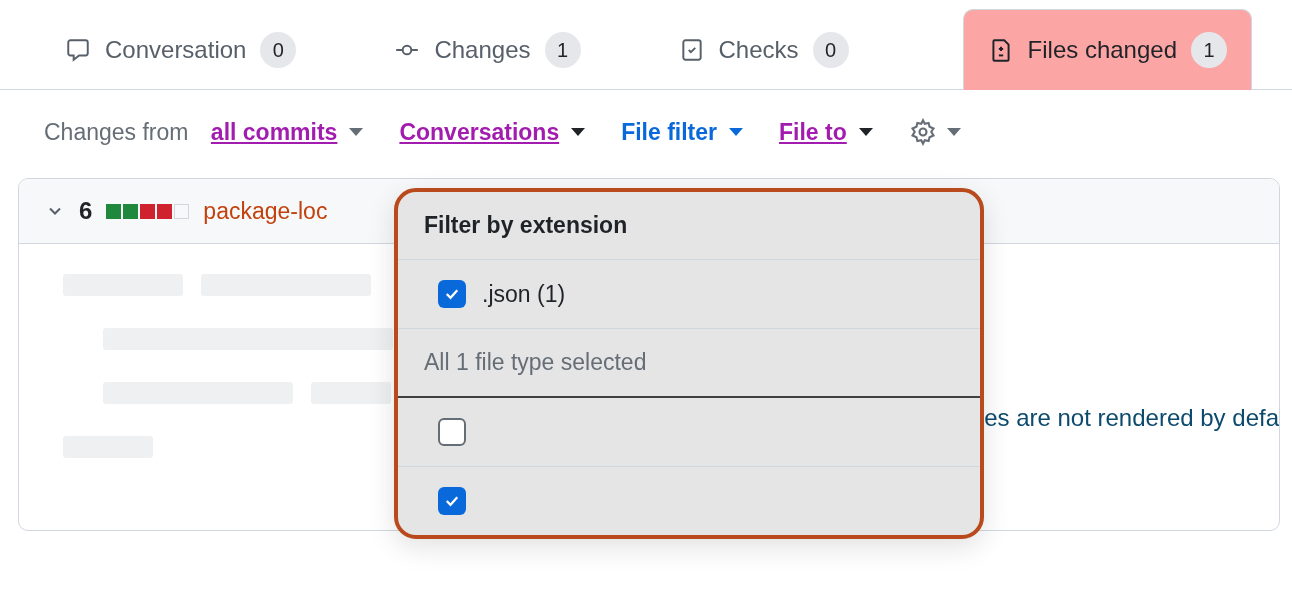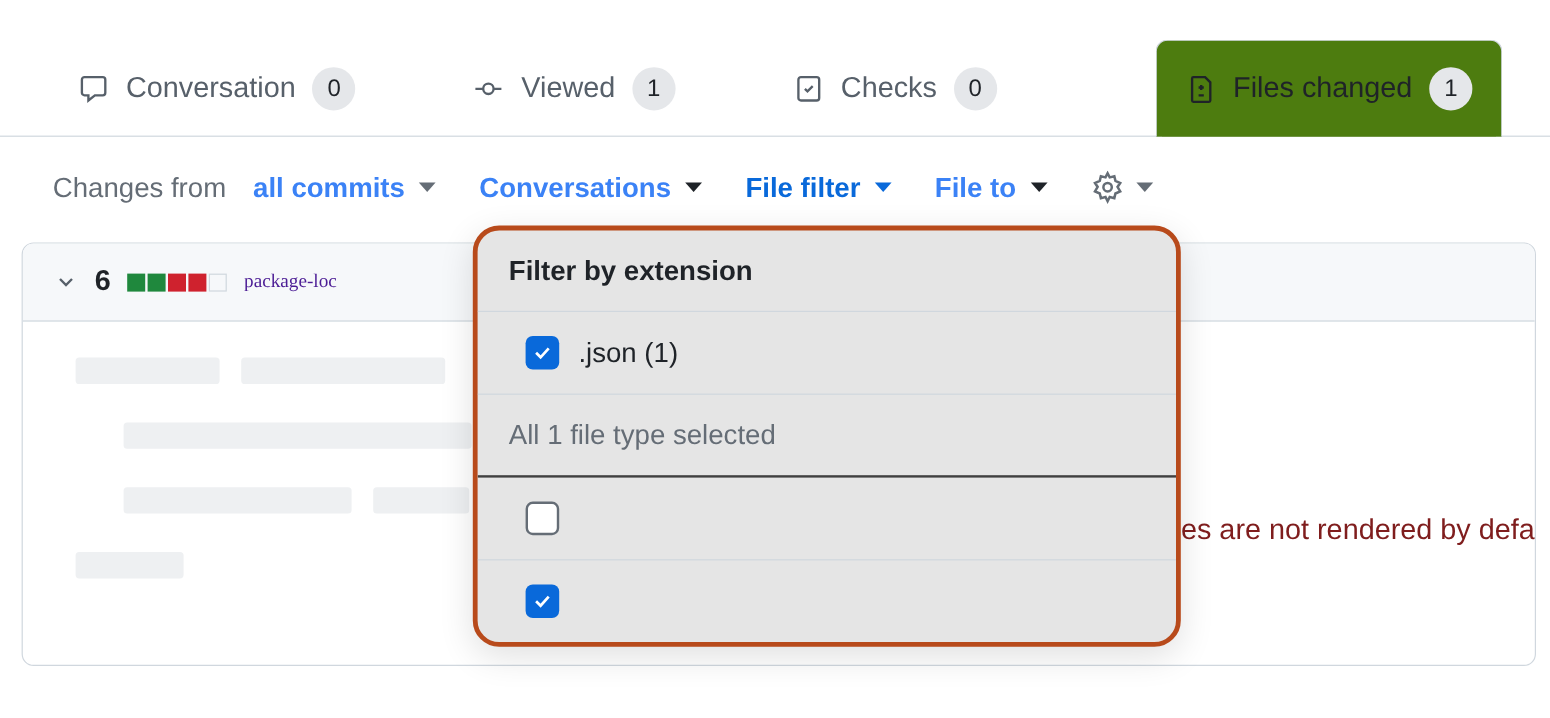--- a/index.html
+++ b/index.html
@@ -11,41 +11,41 @@
       width: 1292px;
       height: 598px;
       overflow: hidden;
     }
 
     
     .tabs {
       display: flex;
       border-bottom: 1px solid #d0d7de;
       padding: 0 40px;
-      height: 114px;
+      height: 90px;
       align-items: flex-end;
     }
     .tab {
       display: flex;
       align-items: center;
       gap: 14px;
       padding: 22px 24px;
       color: #57606a;
       cursor: pointer;
       border: 1px solid transparent;
       border-bottom: none;
       border-top-left-radius: 10px;
       border-top-right-radius: 10px;
       position: relative;
       bottom: -1px;
     }
     .tab.active {
       color: #1f2328;
       border-color: #d0d7de;
-      background: #4d7c0f;
+      background: #fca5a5;
     }
     .tab svg { width: 26px; height: 26px; fill: none; stroke: currentColor; stroke-width: 1.8; }
     .tab-label { font-size: 24px; }
     .tab.active .tab-label { font-weight: 400; }
     .tab-count {
       display: inline-flex;
       align-items: center;
       justify-content: center;
       min-width: 36px;
       height: 36px;
@@ -61,21 +61,21 @@
     .toolbar {
       display: flex;
       align-items: center;
       gap: 36px;
       padding: 28px 44px 14px 44px;
       color: #656d76;
       font-size: 23px;
     }
     .toolbar-item { display: inline-flex; align-items: center; gap: 8px; cursor: pointer; }
     .toolbar-item.blue { color: #0969da; font-weight: 600; }
-    .bold-part { color: #3b82f6; font-weight: 600; }
+    .bold-part { color: #a21caf; font-weight: 600; text-decoration: underline; }
     .caret { width: 0; height: 0; border-left: 7px solid transparent; border-right: 7px solid transparent; border-top: 8px solid currentColor; display: inline-block; margin-left: 4px; }
     .gear-wrap { display: inline-flex; align-items: center; gap: 6px; color: #656d76; cursor: pointer; }
     .gear-wrap svg { width: 28px; height: 28px; fill: none; stroke: #656d76; stroke-width: 1.8; }
 
     
     .filebox {
       margin: 18px 12px 0 18px;
       border: 1px solid #d0d7de;
       border-radius: 10px;
       overflow: hidden;
@@ -88,32 +88,32 @@
       gap: 14px;
       padding: 18px 22px 18px 26px;
       font-size: 24px;
     }
     .chev { width: 20px; height: 20px; stroke: #57606a; stroke-width: 2.4; fill: none; cursor: pointer; }
     .diff-squares { display: inline-flex; gap: 2px; }
     .sq { width: 15px; height: 15px; }
     .sq.g { background: #1f883d; }
     .sq.r { background: #cf222e; }
     .sq.n { background: transparent; border: 1px solid #d0d7de; }
-    .filename { font-family: Liberation Serif, serif; font-size: 16px; color: #4c1d95; }
+    .filename { font-family: Liberation Sans, sans-serif; font-size: 23px; color: #c2410c; }
     .filebox-body {
       padding: 30px 30px 40px 44px;
       position: relative;
     }
     .skel { background: #eef0f2; border-radius: 3px; height: 22px; display: inline-block; }
     .skel-row { margin-bottom: 26px; }
     .not-rendered {
       position: absolute;
       right: 0;
       top: 160px;
-      color: #7f1d1d;
+      color: #0c4a6e;
       font-size: 24px;
       white-space: nowrap;
     }
 
     
     .dropdown {
       position: absolute;
       left: 394px;
       top: 188px;
       width: 590px;
@@ -157,21 +157,21 @@
     <span class="tab-label">Conversation</span>
     <span class="tab-count">0</span>
   </div>
   <div style="width:48px"></div>
   <div class="tab">
     <svg viewBox="0 0 24 24">
         <circle cx="12" cy="12" r="4"></circle>
         <line x1="2" y1="12" x2="8" y2="12"></line>
         <line x1="16" y1="12" x2="22" y2="12"></line>
       </svg>
-    <span class="tab-label">Viewed</span>
+    <span class="tab-label">Changes</span>
     <span class="tab-count">1</span>
   </div>
   <div style="width:48px"></div>
   <div class="tab">
     <svg viewBox="0 0 24 24">
         <rect x="4" y="3" width="16" height="18" rx="2"></rect>
         <path d="M9 12l2 2 4-4"></path>
       </svg>
     <span class="tab-label">Checks</span>
     <span class="tab-count">0</span>

